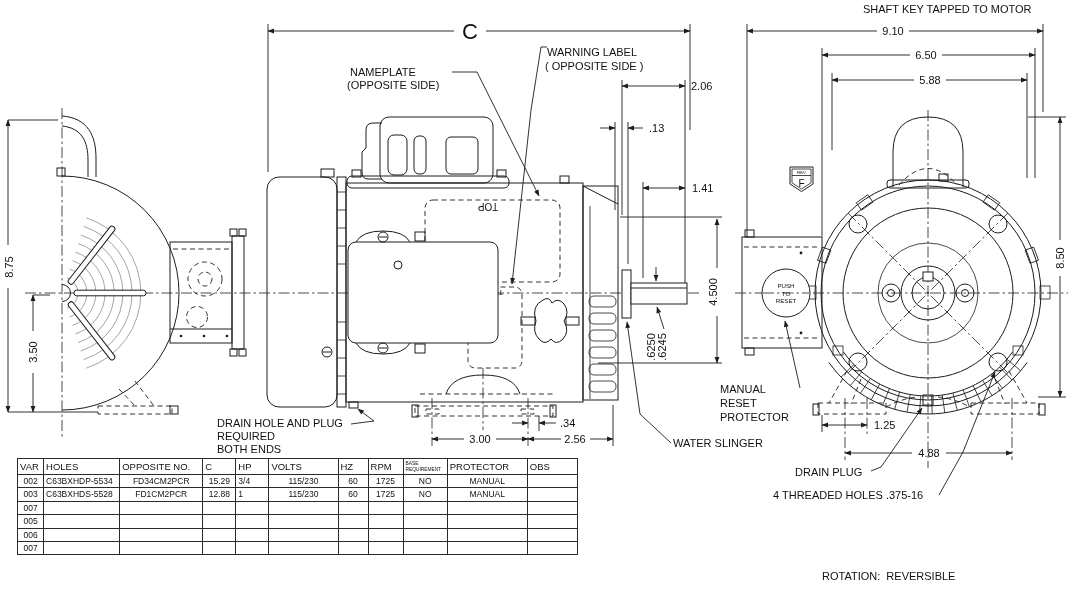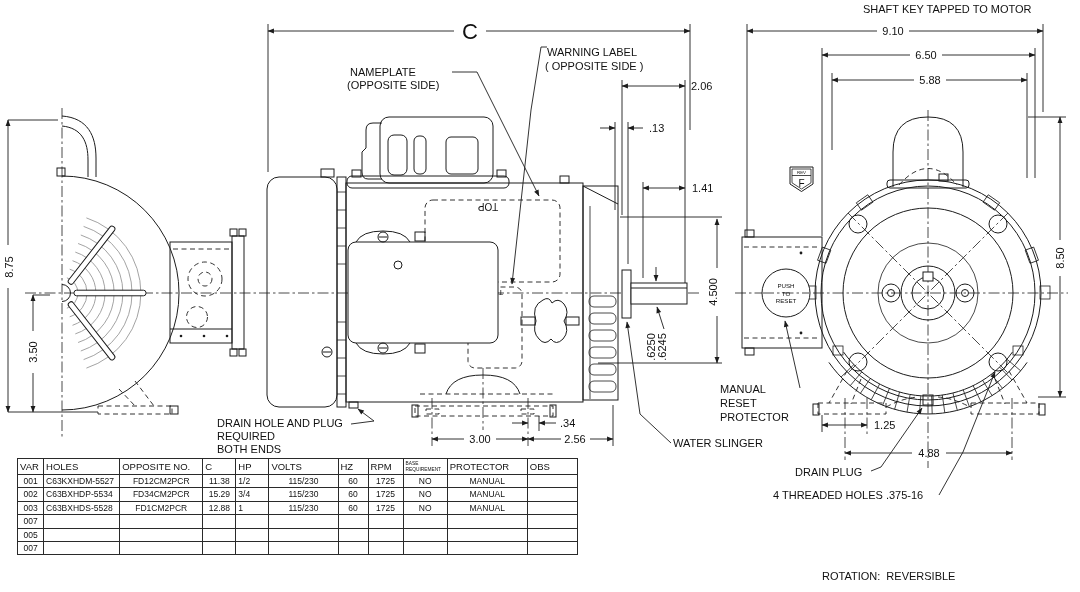--- a/index.html
+++ b/index.html
@@ -398,33 +398,20 @@
           <th>HZ</th>
           <th>RPM</th>
           <th class="small">BASE
 REQUIREMENT</th>
           <th>PROTECTOR</th>
           <th>OBS</th>
         </tr>
       </thead>
       <tbody>
         <tr>
-          <td class="ac">001</td>
-          <td class="al">C63KXHDM-5527</td>
-          <td class="ac">FD12CM2PCR</td>
-          <td class="ac">11.38</td>
-          <td class="al">1/2</td>
-          <td class="ac">115/230</td>
-          <td class="ac">60</td>
-          <td class="ac">1725</td>
-          <td class="ac">NO</td>
-          <td class="ac">MANUAL</td>
-          <td class="ac"></td>
-        </tr>
-        <tr>
           <td class="ac">002</td>
           <td class="al">C63BXHDP-5534</td>
           <td class="ac">FD34CM2PCR</td>
           <td class="ac">15.29</td>
           <td class="al">3/4</td>
           <td class="ac">115/230</td>
           <td class="ac">60</td>
           <td class="ac">1725</td>
           <td class="ac">NO</td>
           <td class="ac">MANUAL</td>
@@ -463,20 +450,33 @@
           <td class="ac"></td>
           <td class="al"></td>
           <td class="ac"></td>
           <td class="ac"></td>
           <td class="ac"></td>
           <td class="ac"></td>
           <td class="ac"></td>
           <td class="ac"></td>
         </tr>
         <tr>
+          <td class="ac">006</td>
+          <td class="al"></td>
+          <td class="ac"></td>
+          <td class="ac"></td>
+          <td class="al"></td>
+          <td class="ac"></td>
+          <td class="ac"></td>
+          <td class="ac"></td>
+          <td class="ac"></td>
+          <td class="ac"></td>
+          <td class="ac"></td>
+        </tr>
+        <tr>
           <td class="ac">007</td>
           <td class="al"></td>
           <td class="ac"></td>
           <td class="ac"></td>
           <td class="al"></td>
           <td class="ac"></td>
           <td class="ac"></td>
           <td class="ac"></td>
           <td class="ac"></td>
           <td class="ac"></td>

